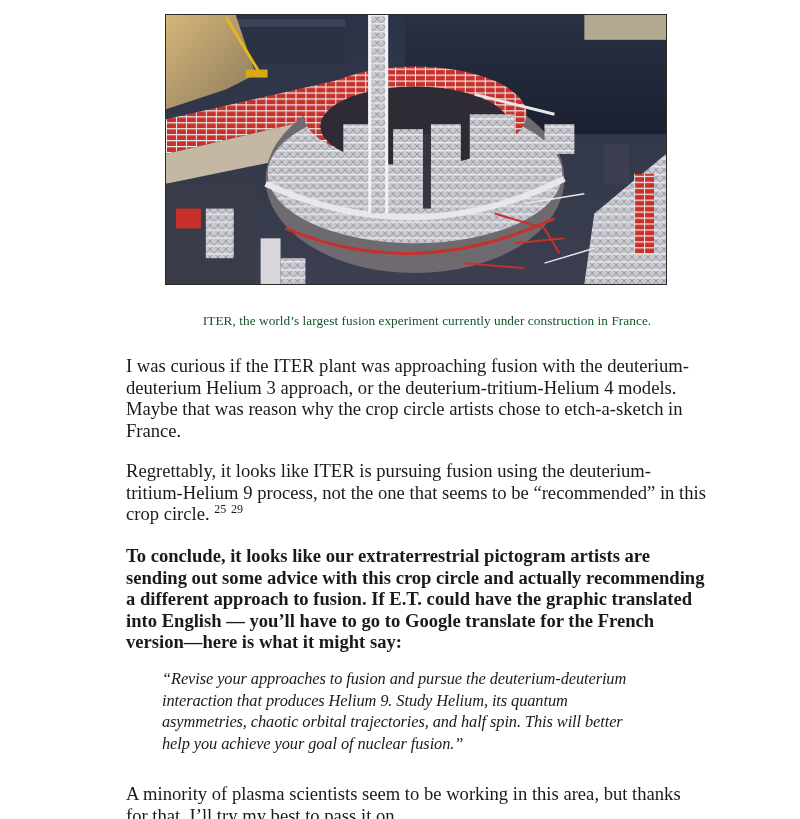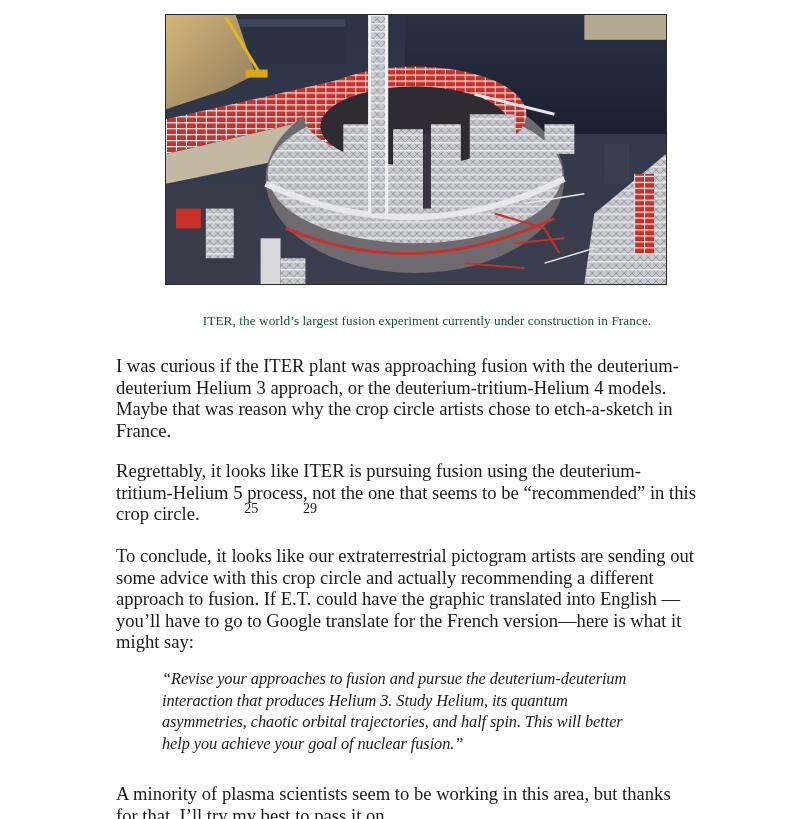--- a/index.html
+++ b/index.html
@@ -3,26 +3,26 @@
 <meta charset="utf-8">
 <style>
   html, body { margin: 0; padding: 0; background: #ffffff; }
   body { width: 800px; height: 819px; position: relative; overflow: hidden;
          font-family: "Liberation Serif", "DejaVu Serif", serif; color: #1a1a1a; }
   .figure { position: absolute; left: 165px; top: 14px; width: 502px; height: 271px;
             border: 1px solid #2a2a2a; box-sizing: border-box; overflow: hidden; background: #1c2332; }
   .figure svg { display: block; width: 100%; height: 100%; }
   .caption { position: absolute; left: 7px; width: 800px; top: 313px; text-align: center;
              font-size: 13.3px; letter-spacing: 0.05px; color: #14532d; margin-left: 20px; }
-  .para { position: absolute; left: 116px; width: 580px; font-size: 18.6px; line-height: 21.5px; margin: 0; }
+  .para { position: absolute; left: 126px; width: 580px; font-size: 18.6px; line-height: 21.5px; margin: 0; }
   .p1 { top: 355px; }
   .p2 { top: 460px; }
-  .p3 { top: 545px; }
+  .p3 { top: 545px; font-weight: bold; }
   .p4 { top: 774px; margin-top: 9px; }
-  .para sup { font-size: 14px; vertical-align: 7px; line-height: 0; margin-left: 40px; }
+  .para sup { font-size: 12px; vertical-align: 7px; line-height: 0; }
   .quote { position: absolute; left: 162px; width: 490px; top: 668px; font-style: italic;
            font-size: 16.4px; line-height: 21.5px; margin: 0; letter-spacing: -0.1px; }
 </style>
 </head>
 <body>
 
 <div class="figure">
   <svg viewBox="0 0 502 271" preserveAspectRatio="none">
     <defs>
       <linearGradient id="wall" x1="0" y1="0" x2="0" y2="1">
@@ -101,19 +101,19 @@
       <path d="M360 190 L420 180"></path>
       <path d="M380 250 L430 235"></path>
     </g>
   </svg>
 </div>
 
 <div class="caption">ITER, the world’s largest fusion experiment currently under construction in France.</div>
 
 <p class="para p1"><span>I was curious if the ITER plant was approaching fusion with the deuterium-deuterium Helium 3 approach, or the deuterium-tritium-Helium 4 models. Maybe that was reason why the crop circle artists chose to etch-a-sketch in France.</span></p>
 
-<p class="para p2"><span>Regrettably, it looks like ITER is pursuing fusion using the deuterium-tritium-Helium 5 process, not the one that seems to be “recommended” in this crop circle.</span> <sup>25</sup> <sup>29</sup></p>
+<p class="para p2"><span>Regrettably, it looks like ITER is pursuing fusion using the deuterium-tritium-Helium 9 process, not the one that seems to be “recommended” in this crop circle.</span> <sup>25</sup> <sup>29</sup></p>
 
 <p class="para p3"><span>To conclude, it looks like our extraterrestrial pictogram artists are sending out some advice with this crop circle and actually recommending a different approach to fusion. If E.T. could have the graphic translated into English — you’ll have to go to Google translate for the French version—here is what it might say:</span></p>
 
-<p class="quote">“Revise your approaches to fusion and pursue the deuterium-deuterium interaction that produces Helium 3. Study Helium, its quantum asymmetries, chaotic orbital trajectories, and half spin. This will better help you achieve your goal of nuclear fusion.”</p>
+<p class="quote">“Revise your approaches to fusion and pursue the deuterium-deuterium interaction that produces Helium 9. Study Helium, its quantum asymmetries, chaotic orbital trajectories, and half spin. This will better help you achieve your goal of nuclear fusion.”</p>
 
 <p class="para p4">A minority of plasma scientists seem to be working in this area, but thanks for that, I’ll try my best to pass it on.</p>
 
 </body></html>

